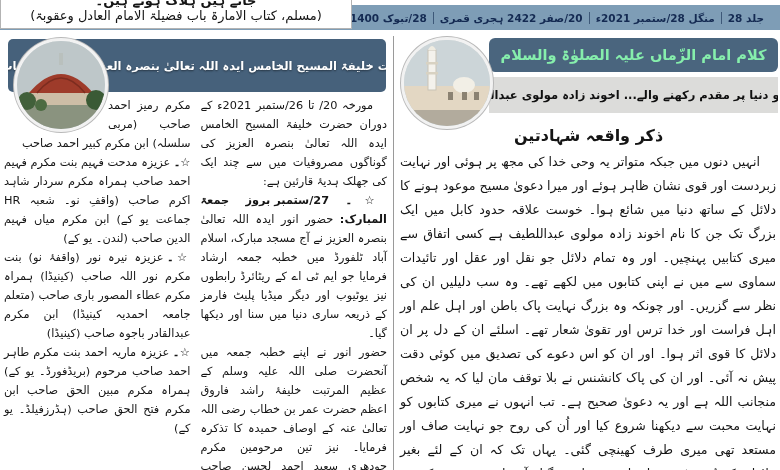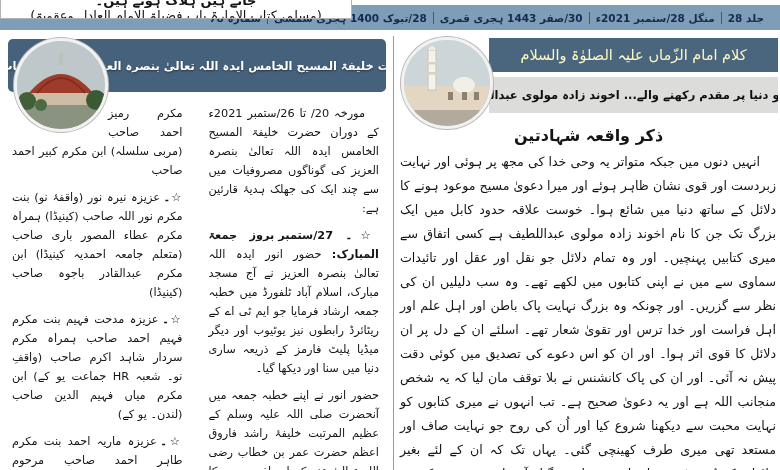--- a/index.html
+++ b/index.html
@@ -13,21 +13,21 @@
     position:absolute;left:0;top:5px;width:780px;height:25px;
     background:#7e9db6;box-sizing:border-box;
     display:flex;align-items:center;justify-content:space-between;
     padding:0 10px 0 358px; 
     color:#142a52;font-size:10.5px;font-weight:700;white-space:nowrap;
   }
   .topbar .mast-item{padding:0 6px}
   .topbar .mast-item + .mast-item{border-right:1px solid #3d5878}
   
   .hadith-box{
-    position:absolute;left:0;top:0;width:352px;height:19px;z-index:3;
+    position:absolute;left:0;top:0;width:352px;height:29px;z-index:3;
     background:#fff;border:1px solid #b3b3b3;border-top:none;box-sizing:border-box;
     overflow:hidden;text-align:center;
   }
   .hadith-cut{font-weight:700;font-size:13px;line-height:15px;margin-top:-7px}
   .hadith-src{font-size:13px;line-height:16px}
   
   .vdivider{position:absolute;left:393px;top:36px;width:1px;height:434px;background:#9a9a9a}
   
   .circle{
     position:absolute;border-radius:50%;overflow:hidden;z-index:2;
@@ -45,50 +45,50 @@
   .banner-title{
     color:#fff;font-size:11.5px;font-weight:700;white-space:nowrap;
     text-shadow:0 1px 2px rgba(0,0,0,.45);letter-spacing:.2px;
   }
   .circle-left{left:14px;top:3px;width:88px;height:88px}
   .activities .cols{
     position:absolute;top:61px;right:0;left:0;bottom:0;
     display:flex;gap:10px;padding:0 3px 0 4px;box-sizing:border-box;
   }
   .subcol{width:187px;font-size:11.3px;line-height:19px;text-align:justify}
-  .subcol p{margin:8px;text-align:justify}
+  .subcol p{margin:0;text-align:justify}
   .subcol p b{font-weight:700}
   .subcol-a p:first-child{text-indent:14px}
   .circle-spacer{float:left;width:104px;height:38px}
   
   .kalam{position:absolute;left:397px;top:35px;width:383px;height:435px;overflow:hidden}
   .kalam .hdr-dark{
-    margin:3px 2px 0 92px;height:34px;background:#4a657e;color:#fef9c3;
+    margin:3px 2px 0 92px;height:34px;background:#4a657e;color:#86efac;
     display:flex;align-items:center;justify-content:center;
-    font-weight:400;font-size:14.5px;white-space:nowrap;overflow:hidden;
+    font-weight:700;font-size:14.5px;white-space:nowrap;overflow:hidden;border-radius:6px;
   }
   .kalam .hdr-light{
     margin:5px 2px 0 92px;height:36px;background:#dcdcda;color:#101010;
     display:flex;align-items:center;justify-content:center;
     font-weight:700;font-size:11.5px;white-space:nowrap;overflow:hidden;
   }
   .circle-right{left:4px;top:2px;width:86px;height:86px}
   .section-heading{text-align:center;font-weight:700;font-size:16px;margin:13px 12px 5px}
   .kalam .bodytext{
     font-size:12.6px;line-height:24px;text-align:justify;
     padding:0 4px 0 3px;text-indent:16px;margin:0;
   }
 </style>
 </head>
 <body>
 
 <div class="topbar">
   <span class="mast-item">جلد 28</span>
   <span class="mast-item">منگل 28/ستمبر 2021ء</span>
-  <span class="mast-item">30/صفر 1443 ہجری قمری</span>
+  <span class="mast-item">20/صفر 2422 ہجری قمری</span>
   <span class="mast-item">28/تبوک 1400 ہجری شمسی</span>
   <span class="mast-item">شمارہ 78</span>
 </div>
 
 <div class="hadith-box">
   <div class="hadith-cut">جاتے ہیں ہلاک ہوتے ہیں۔</div>
   <div class="hadith-src">(مسلم، کتاب الامارۃ باب فضیلۃ الامام العادل وعقوبۃ)</div>
 </div>
 
 <div class="vdivider"></div>
@@ -113,22 +113,22 @@
   <div class="cols">
     <div class="subcol subcol-a">
         <p><b></b><span>مورخہ 20/ تا 26/ستمبر 2021ء کے دوران حضرت خلیفۃ المسیح الخامس ایدہ اللہ تعالیٰ بنصرہ العزیز کی گوناگوں مصروفیات میں سے چند ایک کی جھلک ہدیۂ قارئین ہے:</span></p>
         <p><b>☆۔ 27/ستمبر بروز جمعۃ المبارک:</b><span> حضور انور ایدہ اللہ تعالیٰ بنصرہ العزیز نے آج مسجد مبارک، اسلام آباد ٹلفورڈ میں خطبہ جمعہ ارشاد فرمایا جو ایم ٹی اے کے ریٹائرڈ رابطوں نیز یوٹیوب اور دیگر میڈیا پلیٹ فارمز کے ذریعہ ساری دنیا میں سنا اور دیکھا گیا۔</span></p>
         <p><b></b><span>حضور انور نے اپنے خطبہ جمعہ میں آنحضرت صلی اللہ علیہ وسلم کے عظیم المرتبت خلیفۂ راشد فاروق اعظم حضرت عمر بن خطاب رضی اللہ تعالیٰ عنہ کے اوصاف حمیدہ کا تذکرہ فرمایا۔ نیز تین مرحومین مکرم چودھری سعید احمد لحسن صاحب (ریٹائرڈ سٹیشن ماسٹر حال مقیم کینیڈا)، مکرم شہاب الدین صاحب (نائب نیشنل امیر بنگلہ دیش) اور مکرم راول عبداللہ صاحب (ارجنٹائن کے ابتدائی مقامی احمدی) کا ذکر خیر فرمایا اور ان کی نمازِ جنازہ غائب پڑھائی۔</span></p>
       </div>
     <div class="subcol subcol-b">
       <div class="circle-spacer"></div>
       <div>
           <p><b></b><span>مکرم رمیز احمد صاحب (مربی سلسلہ) ابن مکرم کبیر احمد صاحب</span></p>
+          <p><b>☆۔</b><span> عزیزہ مدحت فہیم بنت مکرم فہیم احمد صاحب ہمراہ مکرم سردار شاہد اکرم صاحب (واقفِ نو۔ شعبہ HR جماعت یو کے) ابن مکرم میاں فہیم الدین صاحب (لندن۔ یو کے)</span></p>
           <p><b>☆۔</b><span> عزیزہ نیرہ نور (واقفۂ نو) بنت مکرم نور اللہ صاحب (کینیڈا) ہمراہ مکرم عطاء المصور باری صاحب (متعلم جامعہ احمدیہ کینیڈا) ابن مکرم عبدالقادر باجوہ صاحب (کینیڈا)</span></p>
-          <p><b>☆۔</b><span> عزیزہ مدحت فہیم بنت مکرم فہیم احمد صاحب ہمراہ مکرم سردار شاہد اکرم صاحب (واقفِ نو۔ شعبہ HR جماعت یو کے) ابن مکرم میاں فہیم الدین صاحب (لندن۔ یو کے)</span></p>
           <p><b>☆۔</b><span> عزیزہ ماریہ احمد بنت مکرم طاہر احمد صاحب مرحوم (بریڈفورڈ۔ یو کے) ہمراہ مکرم مبین الحق صاحب ابن مکرم فتح الحق صاحب (ہڈرزفیلڈ۔ یو کے)</span></p>
         </div>
     </div>
   </div>
 </section>
 
 <section class="kalam">
   <div class="circle circle-right">
     <svg width="86" height="86" viewBox="0 0 86 86" aria-hidden="true">
       <rect x="0" y="0" width="86" height="86" fill="#ccd5d8"></rect>

